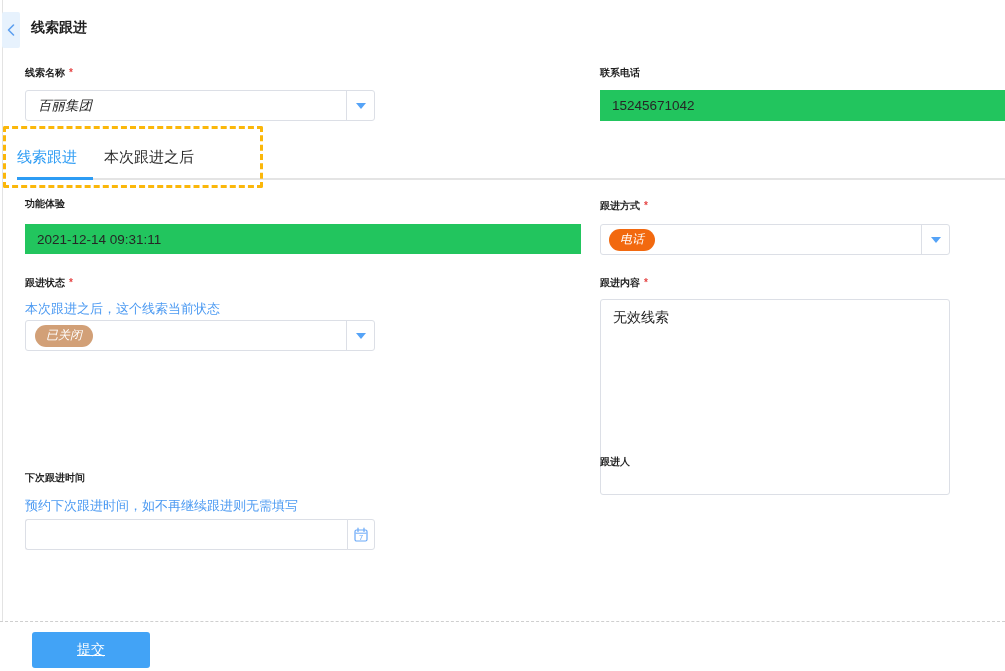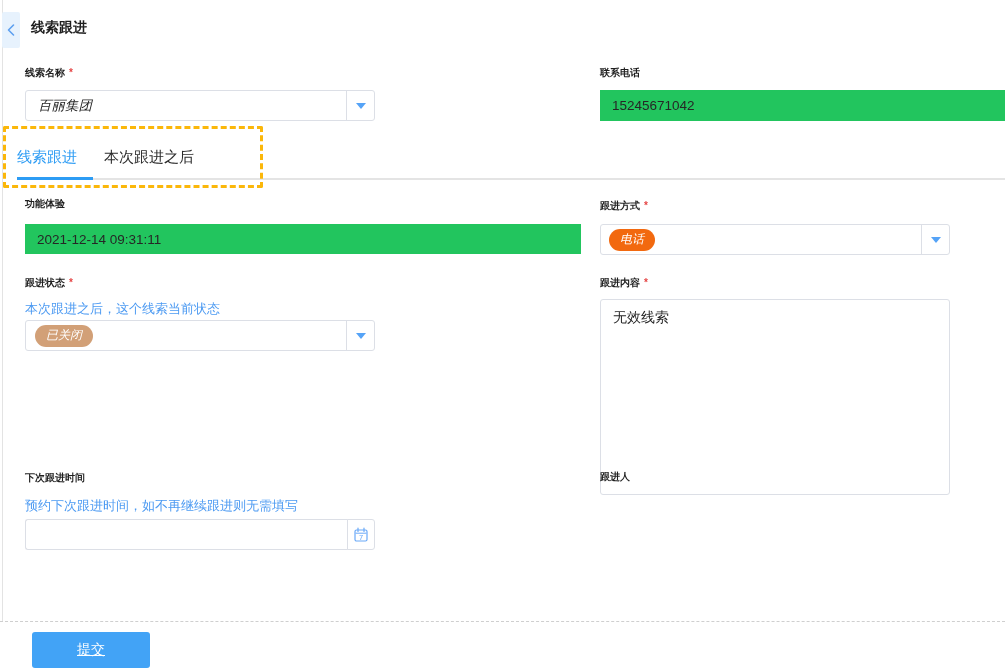--- a/index.html
+++ b/index.html
@@ -125,21 +125,21 @@
     <span class="tag tag-tan">已关闭</span>
     <span class="caret-addon">
       <span class="caret"></span>
     </span>
   </div>
   <textarea class="content-area" style="">无效线索</textarea>
 
   <div class="lbl" style="left:25px; top:471px;">
     <span>下次跟进时间</span>
   </div>
-  <div class="lbl" style="left:600px; top:470px;">
+  <div class="lbl" style="left:600px; top:455px;">
     <span>跟进人</span>
   </div>
 
   <div class="hint" style="left:25px; top:497px;">预约下次跟进时间，如不再继续跟进则无需填写</div>
   <input class="date-input" type="text" value="" style="">
   <div class="date-addon">
     <svg width="16" height="16" viewBox="0 0 16 16">
       <rect x="2" y="3" width="12" height="11" rx="1.5" fill="none" stroke="#6aa9f8" stroke-width="1.2"></rect>
       <line x1="5" y1="1" x2="5" y2="4.5" stroke="#6aa9f8" stroke-width="1.2" stroke-linecap="round"></line>
       <line x1="11" y1="1" x2="11" y2="4.5" stroke="#6aa9f8" stroke-width="1.2" stroke-linecap="round"></line>

